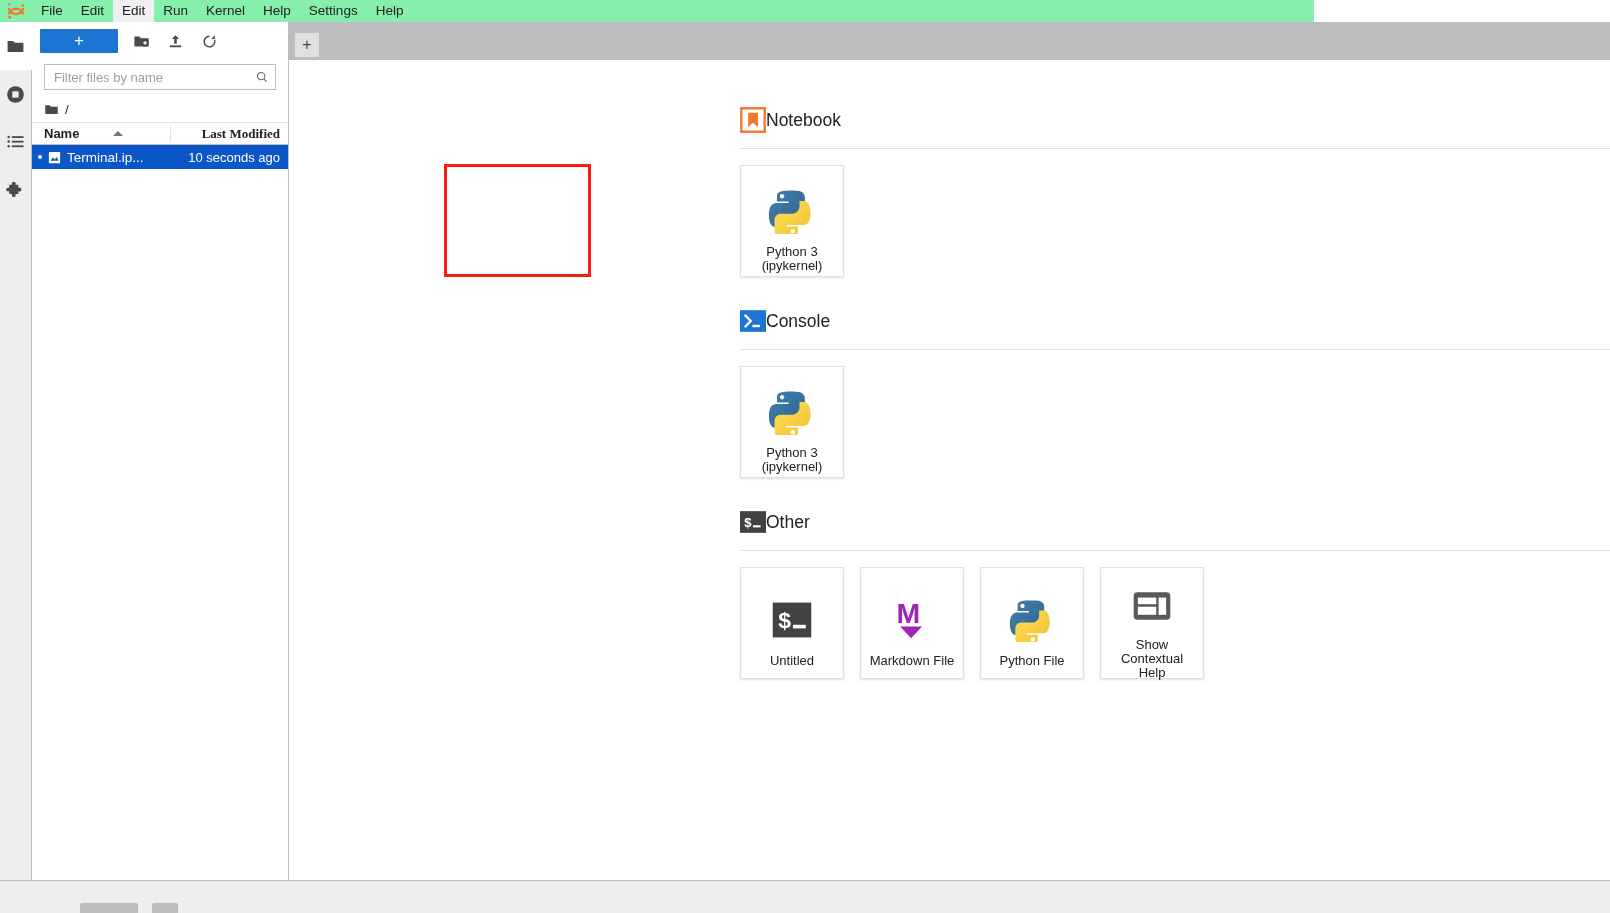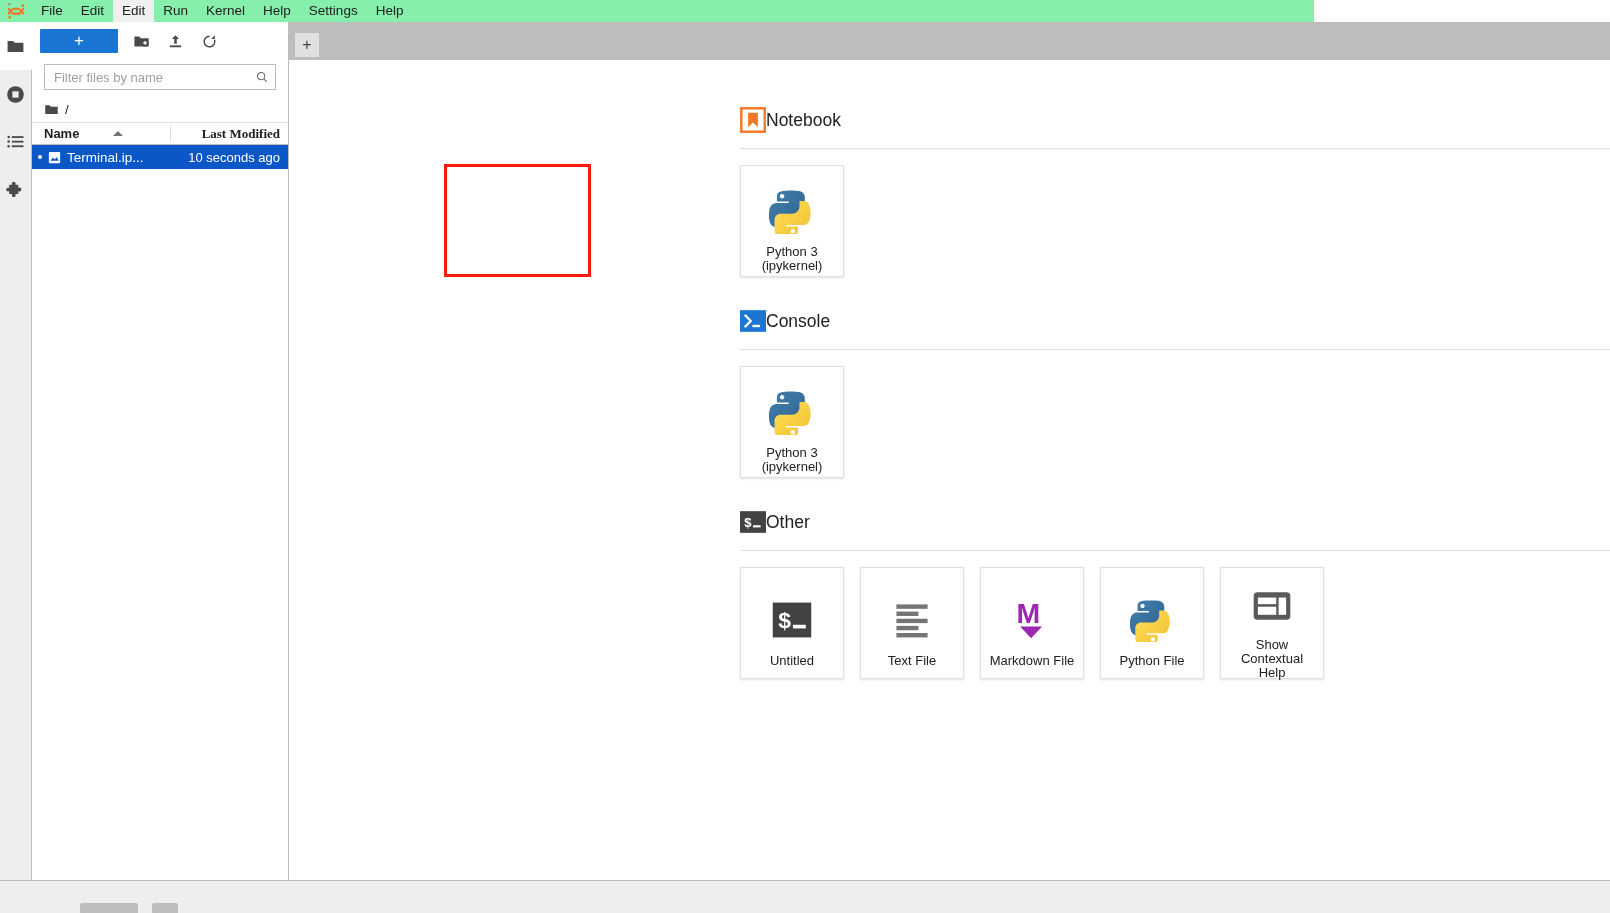--- a/index.html
+++ b/index.html
@@ -370,32 +370,20 @@
         <div class="card-icon">
           <svg width="44" height="44" viewBox="0 0 24 24">
             <rect x="1.5" y="2.5" width="21" height="19" fill="#424242"></rect>
             <text x="4.5" y="16.5" font-family="Liberation Sans, sans-serif" font-size="12.5" font-weight="bold" fill="#ffffff">$</text>
             <rect x="12.5" y="14.6" width="7" height="2" fill="#fff"></rect>
           </svg>
         </div>
         <div class="card-label">Untitled</div>
       </div>
 
-      <div class="card">
-        <div class="card-icon">
-          <svg width="44" height="44" viewBox="0 0 24 24">
-            <rect x="3.5" y="3.5" width="17" height="2.4" fill="#757575"></rect>
-            <rect x="3.5" y="7.4" width="12" height="2.4" fill="#757575"></rect>
-            <rect x="3.5" y="11.3" width="17" height="2.4" fill="#757575"></rect>
-            <rect x="3.5" y="15.2" width="12" height="2.4" fill="#757575"></rect>
-            <rect x="3.5" y="19.1" width="17" height="2.4" fill="#757575"></rect>
-          </svg>
-        </div>
-        <div class="card-label">Text File</div>
-      </div>
 
       <div class="card">
         <div class="card-icon">
           <svg width="44" height="44" viewBox="0 0 24 24">
             <text x="3.5" y="13.5" font-family="Liberation Sans, sans-serif" font-size="15.5" font-weight="bold" fill="#9c27b0">M</text>
             <path d="M5.5 15.5h12L11.5 22z" fill="#9c27b0"></path>
           </svg>
         </div>
         <div class="card-label">Markdown File</div>
       </div>

